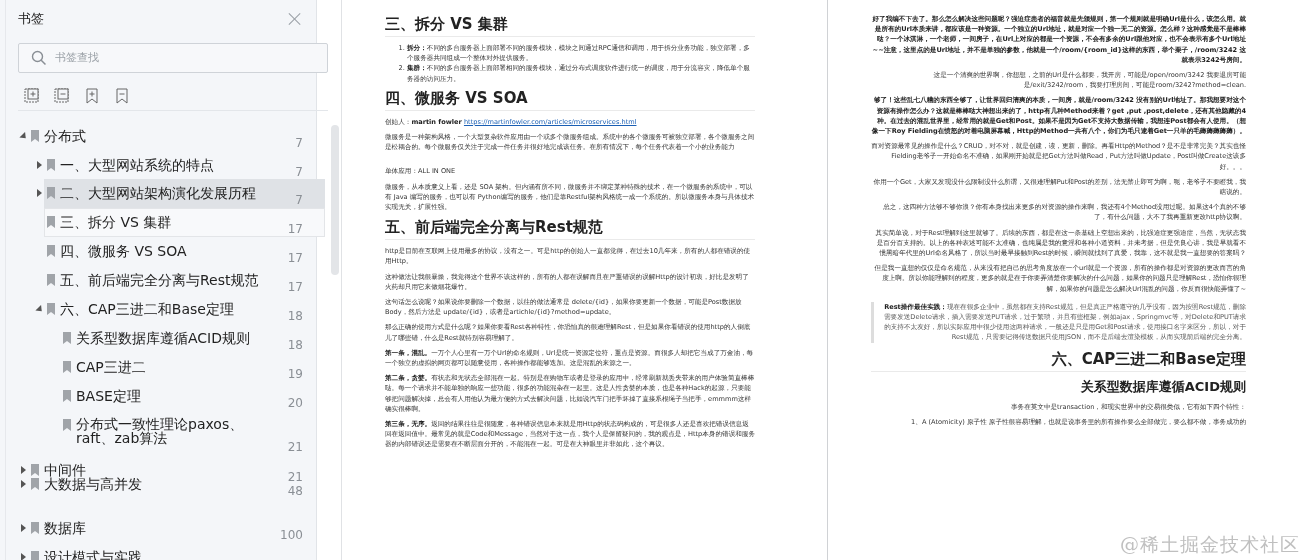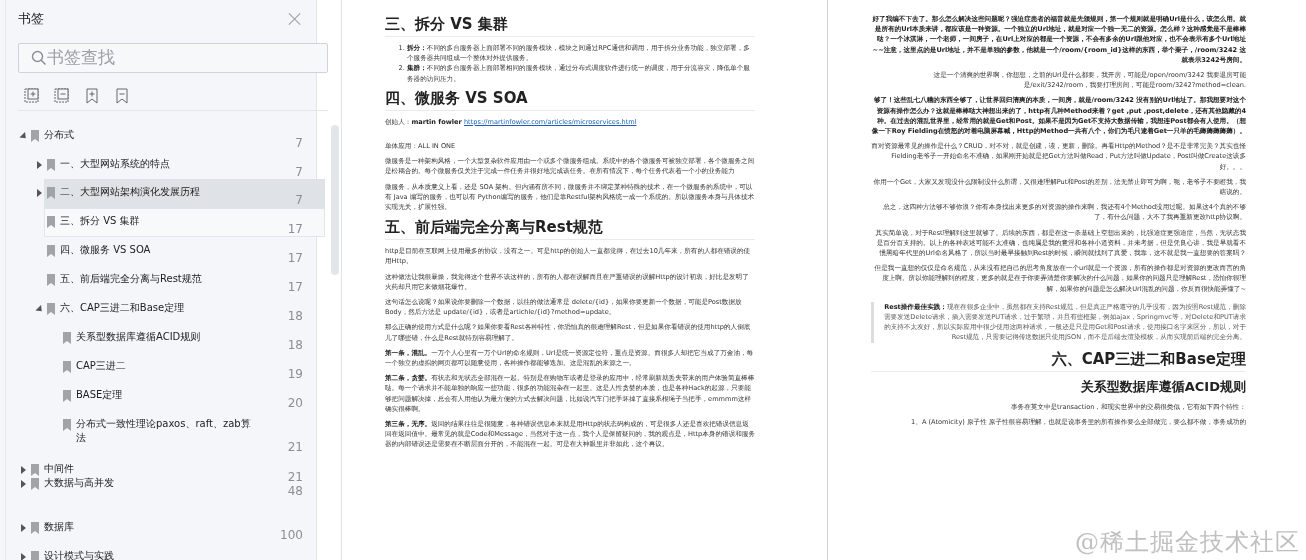--- a/index.html
+++ b/index.html
@@ -11,58 +11,58 @@
   .sb-edge { position: absolute; left: 5px; top: 0; width: 1px; height: 560px; background: #e6e8ec; }
   .sb-header { position: absolute; left: 18px; top: 8px; right: 14px; height: 22px; display: flex; align-items: center; justify-content: space-between; }
   .sb-title { font-size: 13px; color: #222; }
   .sb-close { width: 14px; height: 14px; position: relative; cursor: pointer; }
   .sb-close::before, .sb-close::after { content: ""; position: absolute; left: 6px; top: -1px; width: 1.2px; height: 16px; background: #9aa0a6; }
   .sb-close::before { transform: rotate(45deg); }
   .sb-close::after { transform: rotate(-45deg); }
 
   .sb-search { position: absolute; left: 18px; top: 43px; width: 310px; height: 30px; border: 1px solid #cfd3d8; border-radius: 2px; background: #f7f8fa; display: flex; align-items: center; padding-left: 12px; }
   .sb-search svg { width: 16px; height: 16px; }
-  .sb-search input { border: none; outline: none; background: transparent; font-size: 17px; color: #333; width: 250px; font-family: Liberation Serif, serif; }
+  .sb-search input { border: none; outline: none; background: transparent; font-size: 11px; color: #333; margin-left: 8px; width: 250px; font-family: Liberation Mono, monospace; }
   .sb-search input::placeholder { color: #9aa0a6; }
 
   .sb-tools { position: absolute; left: 24px; top: 88px; display: flex; gap: 14px; }
   .sb-tool { width: 16px; height: 16px; cursor: pointer; }
   .sb-tool svg { width: 16px; height: 16px; }
   .sb-divider { position: absolute; left: 18px; top: 110px; width: 310px; height: 1px; background: #e3e6ea; }
 
   .tree { position: absolute; left: 0; top: 120px; width: 330px; }
   .node { position: absolute; left: 0; width: 325px; height: 29px; cursor: pointer; }
   .node.selected .hl { position: absolute; left: 44px; top: 0; width: 281px; height: 29px; background: #dfe2e6; }
   .node.hovered .hl { position: absolute; left: 44px; top: 0; width: 281px; height: 29px; background: #f8f9fb; border: 1px solid #e3e5e8; }
   .node .arrow { position: absolute; top: 10px; width: 0; height: 0; }
   .arrow.right { border-top: 4px solid transparent; border-bottom: 4px solid transparent; border-left: 5px solid #555; }
   .arrow.down { border-left: 4px solid transparent; border-right: 4px solid transparent; border-top: 5px solid #555; transform: rotate(-45deg); top: 12px !important; }
   .node .bm { position: absolute; top: 8px; width: 8px; height: 12px; }
-  .node .label { position: absolute; top: 6px; font-size: 10px; color: #222; white-space: nowrap; }
+  .node .label { position: absolute; top: 6px; font-size: 14px; color: #222; white-space: nowrap; }
   .node .page { position: absolute; right: 22px; top: 14px; font-size: 12px; color: #8a8f95; }
   .node.tall { height: 44px; }
   .node.tall .label { white-space: normal; width: 175px; line-height: 14px; }
   .node.tall .page { top: 29px; }
 
   .sb-scroll { position: absolute; left: 331px; top: 125px; width: 8px; height: 150px; background: #e3e5e8; border-radius: 4px; cursor: pointer; }
 
   
   .viewer { position: absolute; left: 341px; top: 0; width: 965px; height: 560px; background: #ffffff; }
   .page-divider { position: absolute; left: 486px; top: 0; width: 1px; height: 560px; background: #d0d2d5; }
   .page-left-edge { position: absolute; left: 0; top: 0; width: 1px; height: 560px; background: #e0e2e5; }
 
   .doc { position: absolute; font-size: 6.6px; line-height: 10.2px; color: #333; }
   .doc .h2 { font-size: 15px; font-weight: bold; color: #222; line-height: 20px; border-bottom: 1px solid #eaeaea; padding-bottom: 2px; margin-bottom: 6px; }
   .doc .h3 { font-size: 13px; font-weight: bold; color: #222; line-height: 18px; margin-bottom: 6px; }
   .doc p { margin-bottom: 5px; }
   .doc ol { padding-left: 22px; margin-bottom: 4px; }
   .doc b { color: #222; }
   .doc a { color: #1a5fb4; text-decoration: underline; }
   .doc blockquote { border-left: 3px solid #dddddd; padding-left: 9px; color: #555; margin: 8px 0 6px; }
-  .watermark { position: absolute; right: 6px; bottom: 2px; font-family: "DejaVu Serif", serif; font-size: 24px; color: rgba(170,170,170,0.75); letter-spacing: 1px; }
+  .watermark { position: absolute; right: 6px; bottom: 2px; font-family: "DejaVu Serif", serif; font-size: 19px; color: rgba(170,170,170,0.75); letter-spacing: 1px; }
 </style>
 </head>
 <body>
 
 <div class="sidebar">
   <div class="sb-edge"></div>
   <div class="sb-header">
     <span class="sb-title">书签</span>
     <span class="sb-close"></span>
   </div>
@@ -249,22 +249,22 @@
     <div class="h2">三、拆分 VS 集群</div>
     <ol>
       <li><b>拆分：</b><span>不同的多台服务器上面部署不同的服务模块，模块之间通过RPC通信和调用，用于拆分业务功能，独立部署，多个服务器共同组成一个整体对外提供服务。</span></li>
       <li><b>集群：</b><span>不同的多台服务器上面部署相同的服务模块，通过分布式调度软件进行统一的调度，用于分流容灾，降低单个服务器的访问压力。</span></li>
     </ol>
     <div class="h2" style="margin-top:4px">四、微服务 VS SOA</div>
     <p>
       <span>创始人：</span><b>martin fowler</b>
       <a>https://martinfowler.com/articles/microservices.html</a>
     </p>
+    <p>微服务是一种架构风格，一个大型复杂软件应用由一个或多个微服务组成。系统中的各个微服务可被独立部署，各个微服务之间是松耦合的。每个微服务仅关注于完成一件任务并很好地完成该任务。在所有情况下，每个任务代表着一个小的业务能力</p>
     <p style="margin-top:14px">单体应用：ALL IN ONE</p>
-    <p>微服务是一种架构风格，一个大型复杂软件应用由一个或多个微服务组成。系统中的各个微服务可被独立部署，各个微服务之间是松耦合的。每个微服务仅关注于完成一件任务并很好地完成该任务。在所有情况下，每个任务代表着一个小的业务能力</p>
     <p>微服务，从本质意义上看，还是 SOA 架构。但内涵有所不同，微服务并不绑定某种特殊的技术，在一个微服务的系统中，可以有 Java 编写的服务，也可以有 Python编写的服务，他们是靠Restful架构风格统一成一个系统的。所以微服务本身与具体技术实现无关，扩展性强。</p>
     <div class="h2" style="margin-top:4px">五、前后端完全分离与Rest规范</div>
     <p>http是目前在互联网上使用最多的协议，没有之一。可是http的创始人一直都觉得，在过去10几年来，所有的人都在错误的使用Http。</p>
     <p>这种做法让我很暴燥，我觉得这个世界不该这样的，所有的人都在误解而且在严重错误的误解Http的设计初衷，好比是发明了火药却只用它来做烟花爆竹。</p>
     <p>这句话怎么说呢？如果说你要删除一个数据，以往的做法通常是 delete/{id}，如果你要更新一个数据，可能是Post数据放Body，然后方法是 update/{id}，或者是artichle/{id}?method=update。</p>
     <p>那么正确的使用方式是什么呢？如果你要看Rest各种特性，你恐怕真的很难理解Rest，但是如果你看错误的使用http的人倒底儿了哪些错，什么是Rest就特别容易理解了。</p>
     <p><b>第一条，混乱。</b><span>一万个人心里有一万个Url的命名规则，Url是统一资源定位符，重点是资源。而很多人却把它当成了万金油，每一个独立的虚拟的网页都可以随意使用，各种操作都能够迭加。这是混乱的来源之一。</span></p>
     <p><b>第二条，贪婪。</b><span>有状态和无状态全部混在一起。特别是在购物车或者是登录的应用中，经常刷新就丢失带来的用户体验简直棒棒哒。每一个请求并不能单独的响应一些功能，很多的功能混杂在一起里。这是人性贪婪的本质，也是各种Hack的起源，只要能够把问题解决掉，总会有人用他认为最方便的方式去解决问题，比如说汽车门把手坏掉了直接系根绳子当把手，emmmm这样确实很棒啊。</span></p>
     <p><b>第三条，无序。</b><span>返回的结果往往是很随意，各种错误信息本来就是用Http的状态码构成的，可是很多人还是喜欢把错误信息返回在返回值中。最常见的就是Code和Message，当然对于这一点，我个人是保留疑问的，我的观点是，Http本身的错误和服务器的内部错误还是需要在不断层面分开的，不能混在一起。可是在大神眼里并非如此，这个再议。</span></p>
   </div>

